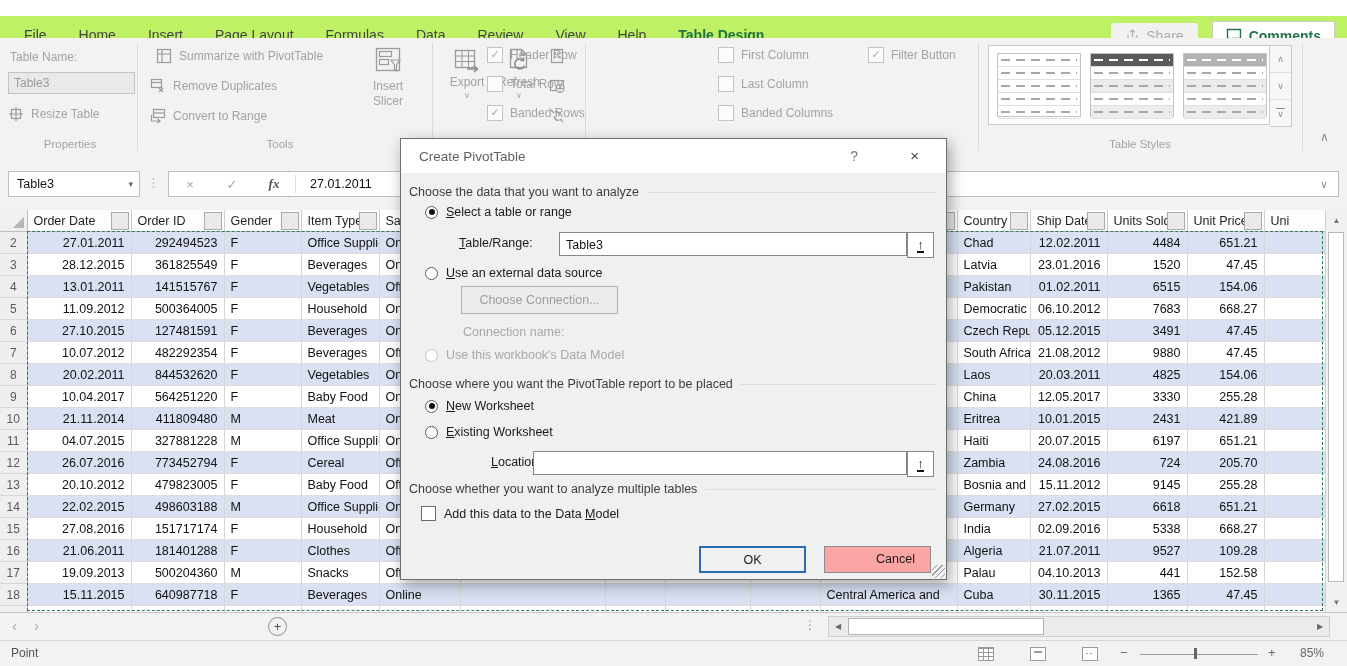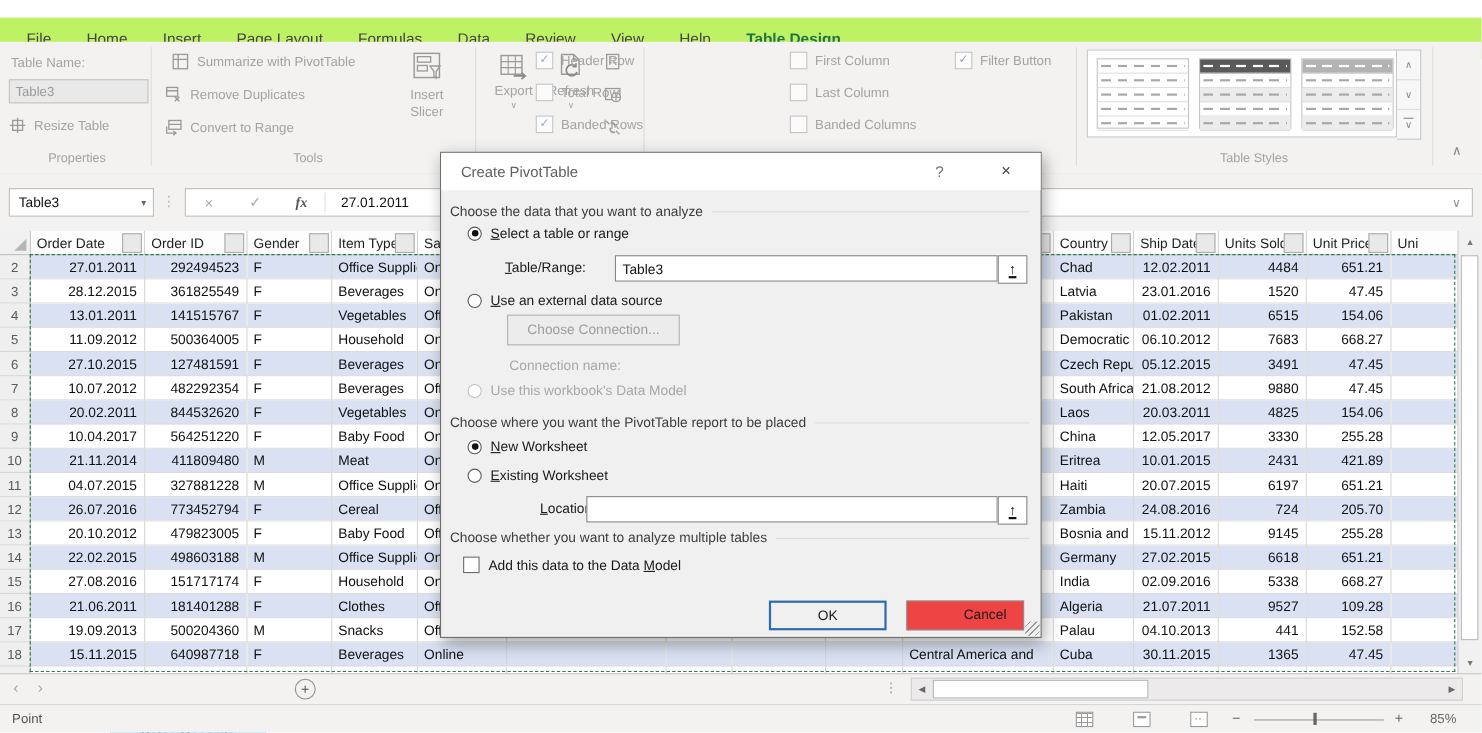--- a/index.html
+++ b/index.html
@@ -98,21 +98,21 @@
   .dlg-input{position:absolute;background:#fff;border:1px solid #868686;height:24px;line-height:24px;
       padding:0 6px;box-sizing:border-box;font-size:12.5px;color:#111;}
   .picker{position:absolute;width:27px;height:26px;background:#fff;border:1px solid #868686;box-sizing:border-box;
       display:flex;align-items:center;justify-content:center;}
   .picker span{font-weight:bold;font-size:13px;color:#111;border-bottom:2px solid #111;line-height:13px;}
   .conn-btn{position:absolute;left:60px;top:147px;width:157px;height:28px;background:#ececec;border:1px solid #b2b2b2;
       color:#9e9e9e;text-align:center;line-height:26px;box-sizing:border-box;}
   .dlg-cb{width:15px;height:15px;background:#fff;border:1px solid #6a6a6a;flex:none;box-sizing:border-box;}
   .dlg-btn{position:absolute;width:107px;height:27px;text-align:center;line-height:24px;font-size:12.5px;box-sizing:border-box;}
   .ok{left:298px;top:407px;background:#f0f0f0;border:2px solid #2b6bb1;color:#1a1a1a;}
-  .cancel{left:423px;top:407px;background:#ef4444;border:1px solid #8c8c8c;color:#1a1a1a;padding-left:36px;}
+  .cancel{left:423px;top:407px;background:#fca5a5;border:1px solid #8c8c8c;color:#1a1a1a;padding-left:36px;}
   .grip{position:absolute;right:1px;bottom:1px;width:13px;height:13px;
       background:repeating-linear-gradient(135deg,transparent 0 3px,#9a9a9a 3px 4px);}
   
   .sheetrow{position:absolute;left:0;top:612px;width:100%;height:28px;background:#f3f2f1;border-top:1px solid #c6c6c6;box-sizing:border-box;}
   .snav{position:absolute;top:4px;color:#a8a8a8;font-size:15px;}
   .sheet-tab{position:absolute;left:100px;top:0;height:27px;background:#7dd3fc;border-left:1px solid #c9c9c9;
       border-right:1px solid #c9c9c9;border-bottom:3px solid #217346;padding:0 27px;line-height:24px;
       font-size:12.5px;font-weight:bold;color:#217346;box-sizing:border-box;margin-top:44px;}
   .add-sheet{position:absolute;left:268px;top:4px;width:19px;height:19px;border:1px solid #8f8f8f;border-radius:50%;
       color:#555;text-align:center;line-height:17px;font-size:13px;box-sizing:border-box;}
@@ -150,20 +150,34 @@
         <span class="rtab">Home</span>
         <span class="rtab">Insert</span>
         <span class="rtab">Page Layout</span>
         <span class="rtab">Formulas</span>
         <span class="rtab">Data</span>
         <span class="rtab">Review</span>
         <span class="rtab">View</span>
         <span class="rtab">Help</span>
         <span class="rtab active">Table Design</span>
       </div>
+    <div class="topright">
+      <div class="share-btn">
+        <svg class="ic" width="15" height="15" viewBox="0 0 15 15">
+          <path d="M3 7 v6 h9 v-6 M7.5 9 V2 M5 4.2 7.5 1.8 10 4.2" fill="none" stroke="#b5b5b5" stroke-width="1.3"></path>
+          </svg>
+        <span>Share</span>
+      </div>
+      <div class="comments-btn">
+        <svg class="ic" width="16" height="15" viewBox="0 0 16 15">
+          <path d="M1.5 1.5 h13 v9 h-8 l-3 3 v-3 h-2 z" fill="none" stroke="#217346" stroke-width="1.4"></path>
+          </svg>
+        <span>Comments</span>
+      </div>
+    </div>
   </div>
 
   <div class="ribbon">
 
     <div class="rib-txt" style="position:absolute;left:10px;top:12px;">Table Name:</div>
     <div class="name-input">Table3</div>
     <div class="tool-row" style="left:8px;top:68px;">
       <svg class="ic" width="16" height="16" viewBox="0 0 16 16">
         <rect x="3.5" y="3.5" width="9" height="9" fill="none" stroke="#9a9a9a" stroke-width="1.2"></rect>
         <path d="M8 1 v14 M1 8 h14" stroke="#9a9a9a" stroke-width="1.2"></path>

